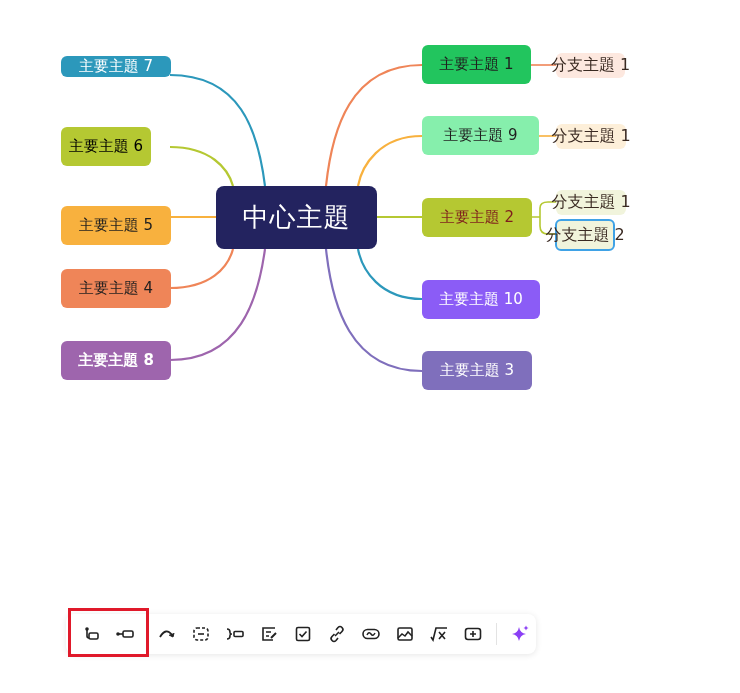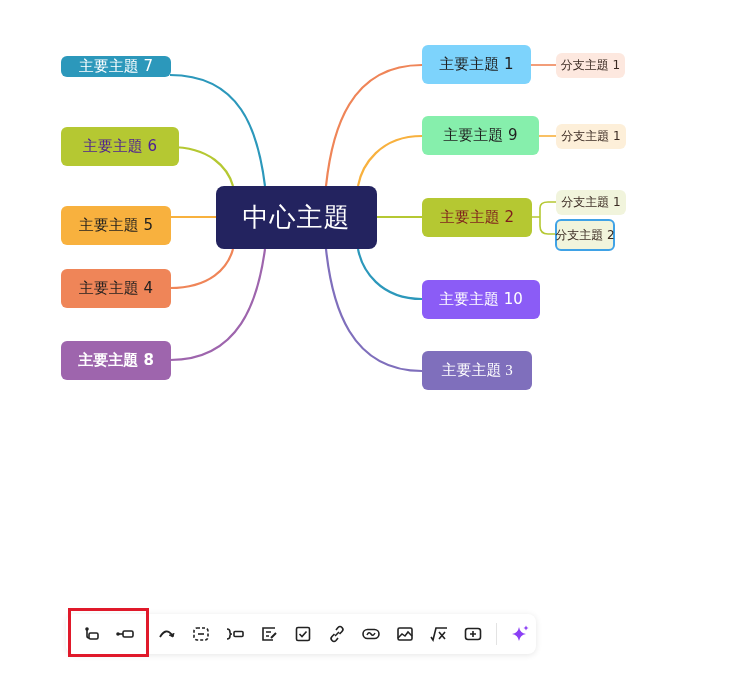--- a/index.html
+++ b/index.html
@@ -12,21 +12,21 @@
   .node {
     position: absolute; box-sizing: border-box; border-radius: 6px;
     display: flex; align-items: center; justify-content: center;
     font-size: 15px; white-space: nowrap; cursor: pointer;
   }
   .root {
     left: 216px; top: 186px; width: 161px; height: 63px; border-radius: 8px;
     background: #23235f; color: #ffffff; font-size: 26px; letter-spacing: 1px;
   }
   .sub {
-    font-size: 12px; border-radius: 6px; color: #3a2a22;
+    font-size: 16px; border-radius: 6px; color: #3a2a22;
   }
   .sub.selected { border: 2px solid #3fa2e6; }
 
   .toolbar {
     position: absolute; left: 66px; top: 614px; width: 470px; height: 40px;
     background: #ffffff; border-radius: 8px;
     box-shadow: 0 1px 6px rgba(0,0,0,0.10);
     display: flex; align-items: center; padding-left: 8px; box-sizing: border-box;
   }
   .tb-btn {
@@ -64,46 +64,46 @@
     <path d="M532,217 L540,217 M540,208 Q540,202 548,202 L556,202 M540,208 L540,226 Q540,234 548,234 L556,234" stroke="#b5c832" stroke-width="1.6" fill="none"></path>
   </svg>
 
   <div class="node root">
     <span>中心主題</span>
   </div>
 
   <div class="node" style="left:61px;top:56px;width:110px;height:21px;background:#2c98bb;color:#fff;">
     <span>主要主題 7</span>
   </div>
-  <div class="node" style="left:61px;top:127px;width:118px;height:39px;background:#b5c832;color:#4c1d95;">
+  <div class="node" style="left:61px;top:127px;width:90px;height:39px;background:#b5c832;color:#000000;">
     <span>主要主題 6</span>
   </div>
   <div class="node" style="left:61px;top:198px;width:110px;height:39px;background:#f8b13e;color:#1f1f1f;margin-top:8px;">
     <span>主要主題 5</span>
   </div>
   <div class="node" style="left:61px;top:269px;width:110px;height:39px;background:#ef8558;color:#1f1f1f;">
     <span>主要主題 4</span>
   </div>
   <div class="node" style="left:61px;top:341px;width:110px;height:39px;background:#9e65ad;color:#fff;font-weight:bold;">
     <span>主要主題 8</span>
   </div>
 
-  <div class="node" style="left:422px;top:45px;width:109px;height:39px;background:#7dd3fc;color:#1f1f1f;">
+  <div class="node" style="left:422px;top:45px;width:109px;height:39px;background:#22c55e;color:#1f1f1f;">
     <span>主要主題 1</span>
   </div>
   <div class="node" style="left:422px;top:116px;width:117px;height:39px;background:#86efac;color:#1f1f1f;text-align:right;">
     <span>主要主題 9</span>
   </div>
   <div class="node" style="left:422px;top:198px;width:110px;height:39px;background:#b5c832;color:#7f1d1d;">
     <span>主要主題 2</span>
   </div>
   <div class="node" style="left:422px;top:280px;width:118px;height:39px;background:#8b5cf6;color:#fff;">
     <span>主要主題 10</span>
   </div>
-  <div class="node" style="left:422px;top:351px;width:110px;height:39px;background:#7f6fbc;color:#fff;font-family:Liberation Serif, serif;">
+  <div class="node" style="left:422px;top:351px;width:110px;height:39px;background:#7f6fbc;color:#fff;">
     <span>主要主題 3</span>
   </div>
 
   <div class="node sub" style="left:556px;top:53px;width:69px;height:25px;background:#fde8df;">
     <span>分支主題 1</span>
   </div>
   <div class="node sub" style="left:556px;top:124px;width:70px;height:25px;background:#fdefd9;">
     <span>分支主題 1</span>
   </div>
   <div class="node sub" style="left:556px;top:190px;width:70px;height:25px;background:#f1f4dc;">

